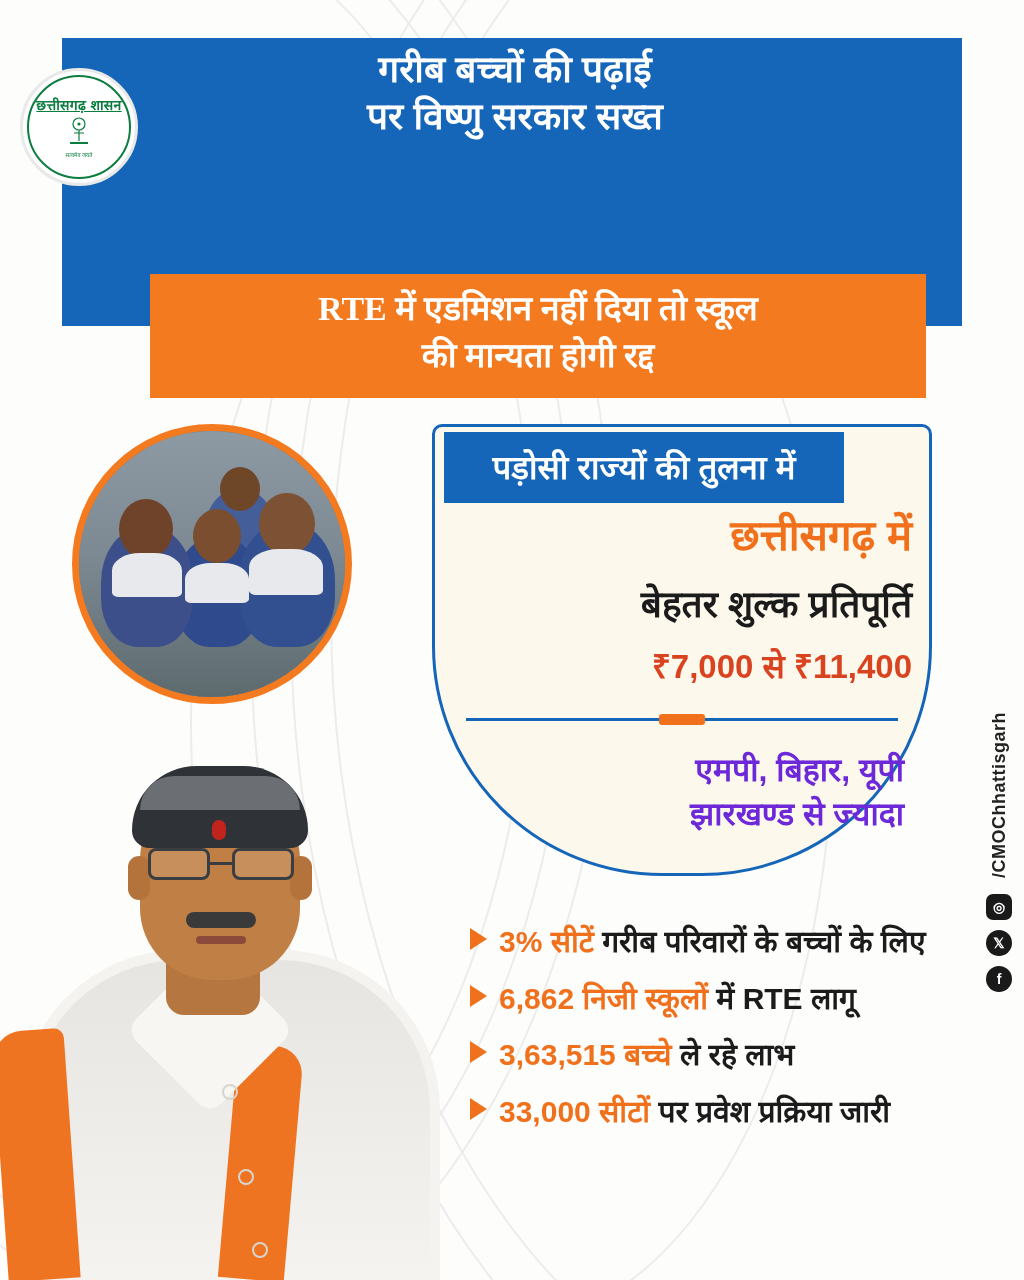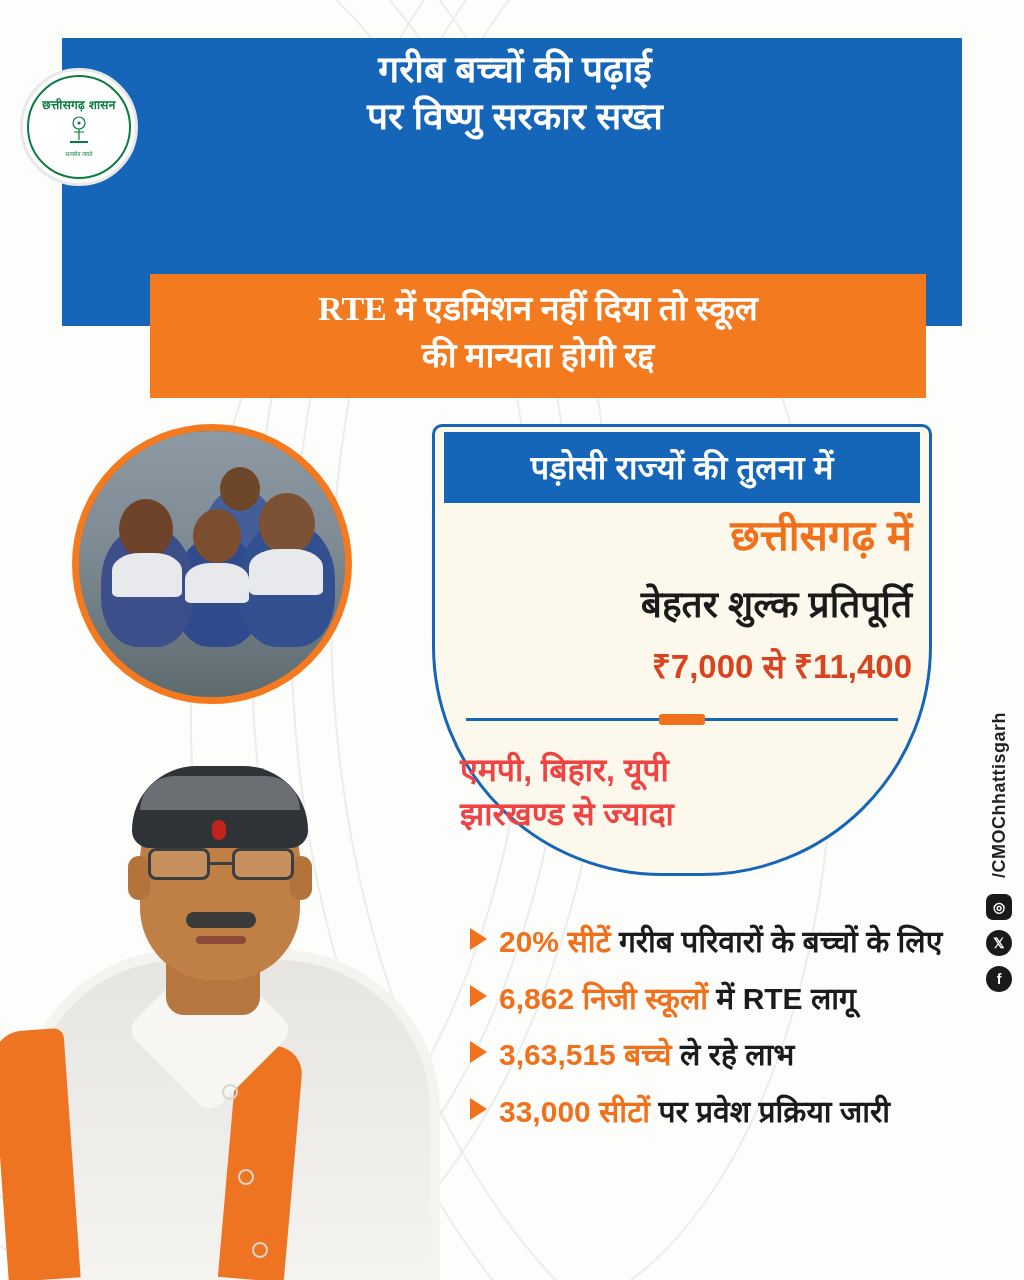--- a/index.html
+++ b/index.html
@@ -66,24 +66,25 @@
     height: 100px;
     border-radius: 50%;
     border: 2px solid #0b7d3e;
     position: relative;
     display: flex;
     flex-direction: column;
     align-items: center;
     justify-content: center;
   }
   .emblem .cg-top {
-    font-size: 12px;
+    font-size: 14px;
     color: #0b7d3e;
     font-weight: bold;
     letter-spacing: .3px;
+    text-decoration: underline;
   }
   .emblem .cg-ashoka {
     width: 30px;
     height: 34px;
     margin: 1px 0 0;
   }
   .emblem .cg-bottom {
     font-size: 5.5px;
     color: #0b7d3e;
     margin-top: 2px;
@@ -338,21 +339,21 @@
     height: 452px;
     background: #fdf8ec;
     border: 3px solid #1565b8;
     border-radius: 10px 10px 230px 230px;
     box-sizing: border-box;
   }
   .shield-header {
     position: absolute;
     left: 444px;
     top: 432px;
-    width: 476px;
+    width: 400px;
     background: #1565b8;
     color: #ffffff;
     text-align: center;
     font-size: 33px;
     font-weight: bold;
     padding: 12px 0 14px;
     box-sizing: border-box;
     font-family: "Liberation Sans", sans-serif;
   }
   .shield-body {
@@ -398,22 +399,22 @@
     width: 46px;
     height: 11px;
     background: #f0701c;
     border-radius: 3px;
   }
   .shield-compare {
     position: absolute;
     left: 460px;
     top: 748px;
     width: 444px;
-    text-align: left;
-    color: #ef4444;
+    text-align: right;
+    color: #6d28d9;
     font-size: 32px;
     font-weight: bold;
     line-height: 1.38;
   }
 
   
   .bullets {
     position: absolute;
     left: 470px;
     top: 922px;
@@ -543,21 +544,21 @@
       <div class="nub"></div>
     </div>
   <div class="shield-compare">
     <div>एमपी, बिहार, यूपी</div>
     <div>झारखण्ड से ज्यादा</div>
   </div>
 
   <div class="bullets">
     <div class="bullet">
       <span class="arrow"></span>
-      <span class="text"><span class="hl">20% सीटें</span><span> गरीब परिवारों के बच्चों के लिए</span></span>
+      <span class="text"><span class="hl">3% सीटें</span><span> गरीब परिवारों के बच्चों के लिए</span></span>
     </div>
     <div class="bullet">
       <span class="arrow"></span>
       <span class="text"><span class="hl">6,862 निजी स्कूलों</span><span> में RTE लागू</span></span>
     </div>
     <div class="bullet">
       <span class="arrow"></span>
       <span class="text"><span class="hl">3,63,515 बच्चे</span><span> ले रहे लाभ</span></span>
     </div>
     <div class="bullet">

